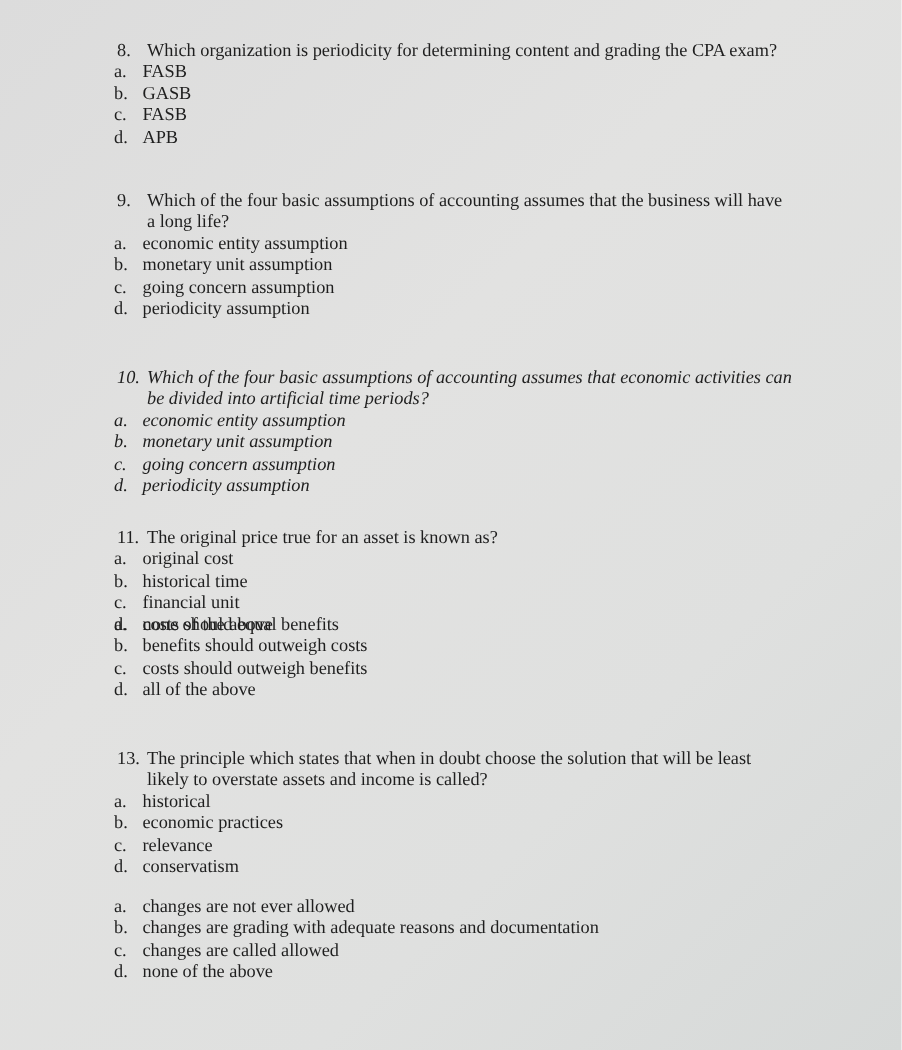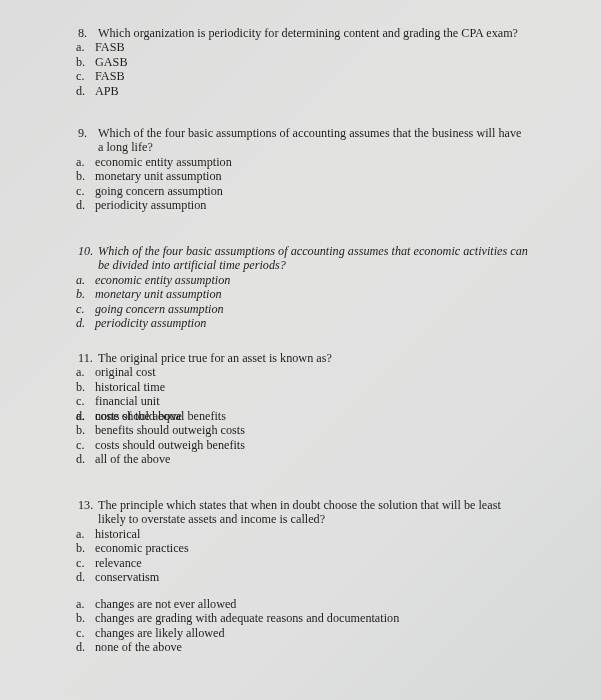--- a/index.html
+++ b/index.html
@@ -212,21 +212,21 @@
       <li class="option">
           <span class="opt-letter">a.</span>
           <span class="opt-text">changes are not ever allowed</span>
         </li>
       <li class="option">
           <span class="opt-letter">b.</span>
           <span class="opt-text">changes are grading with adequate reasons and documentation</span>
         </li>
       <li class="option">
           <span class="opt-letter">c.</span>
-          <span class="opt-text">changes are likely allowed</span>
+          <span class="opt-text">changes are called allowed</span>
         </li>
       <li class="option">
           <span class="opt-letter">d.</span>
           <span class="opt-text">none of the above</span>
         </li>
     </ul>
   </div>
 
 </div>
 

